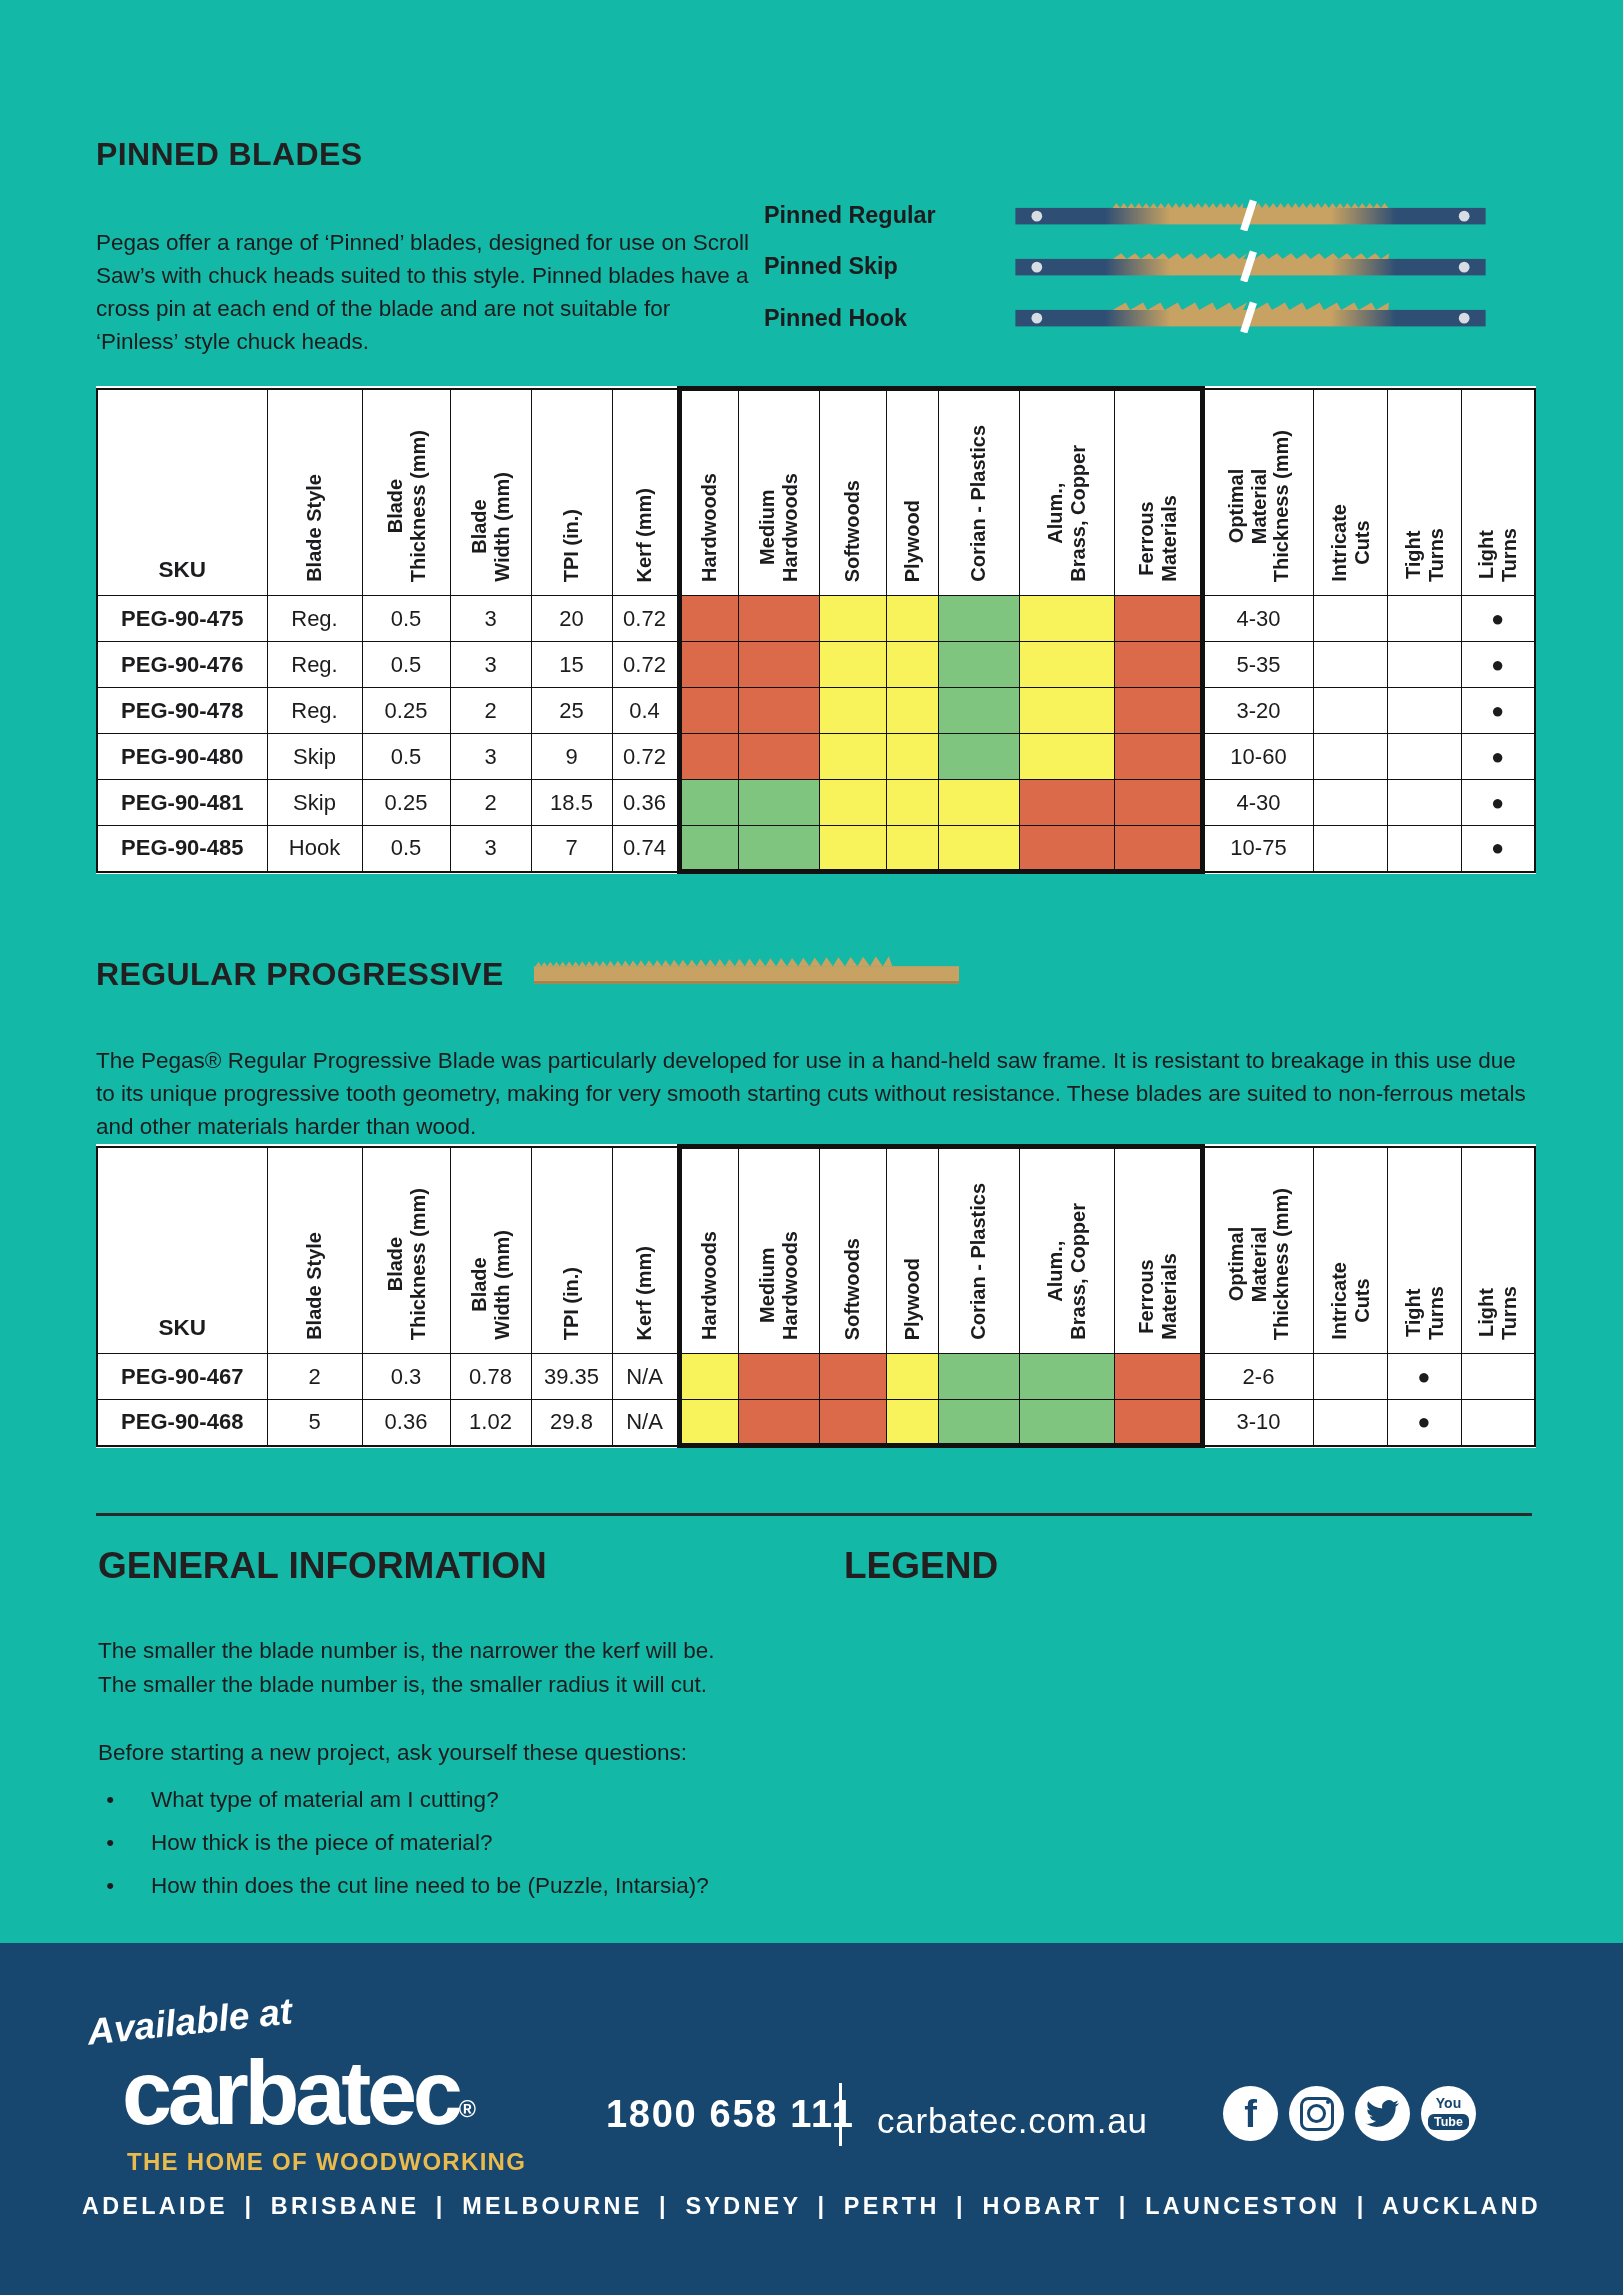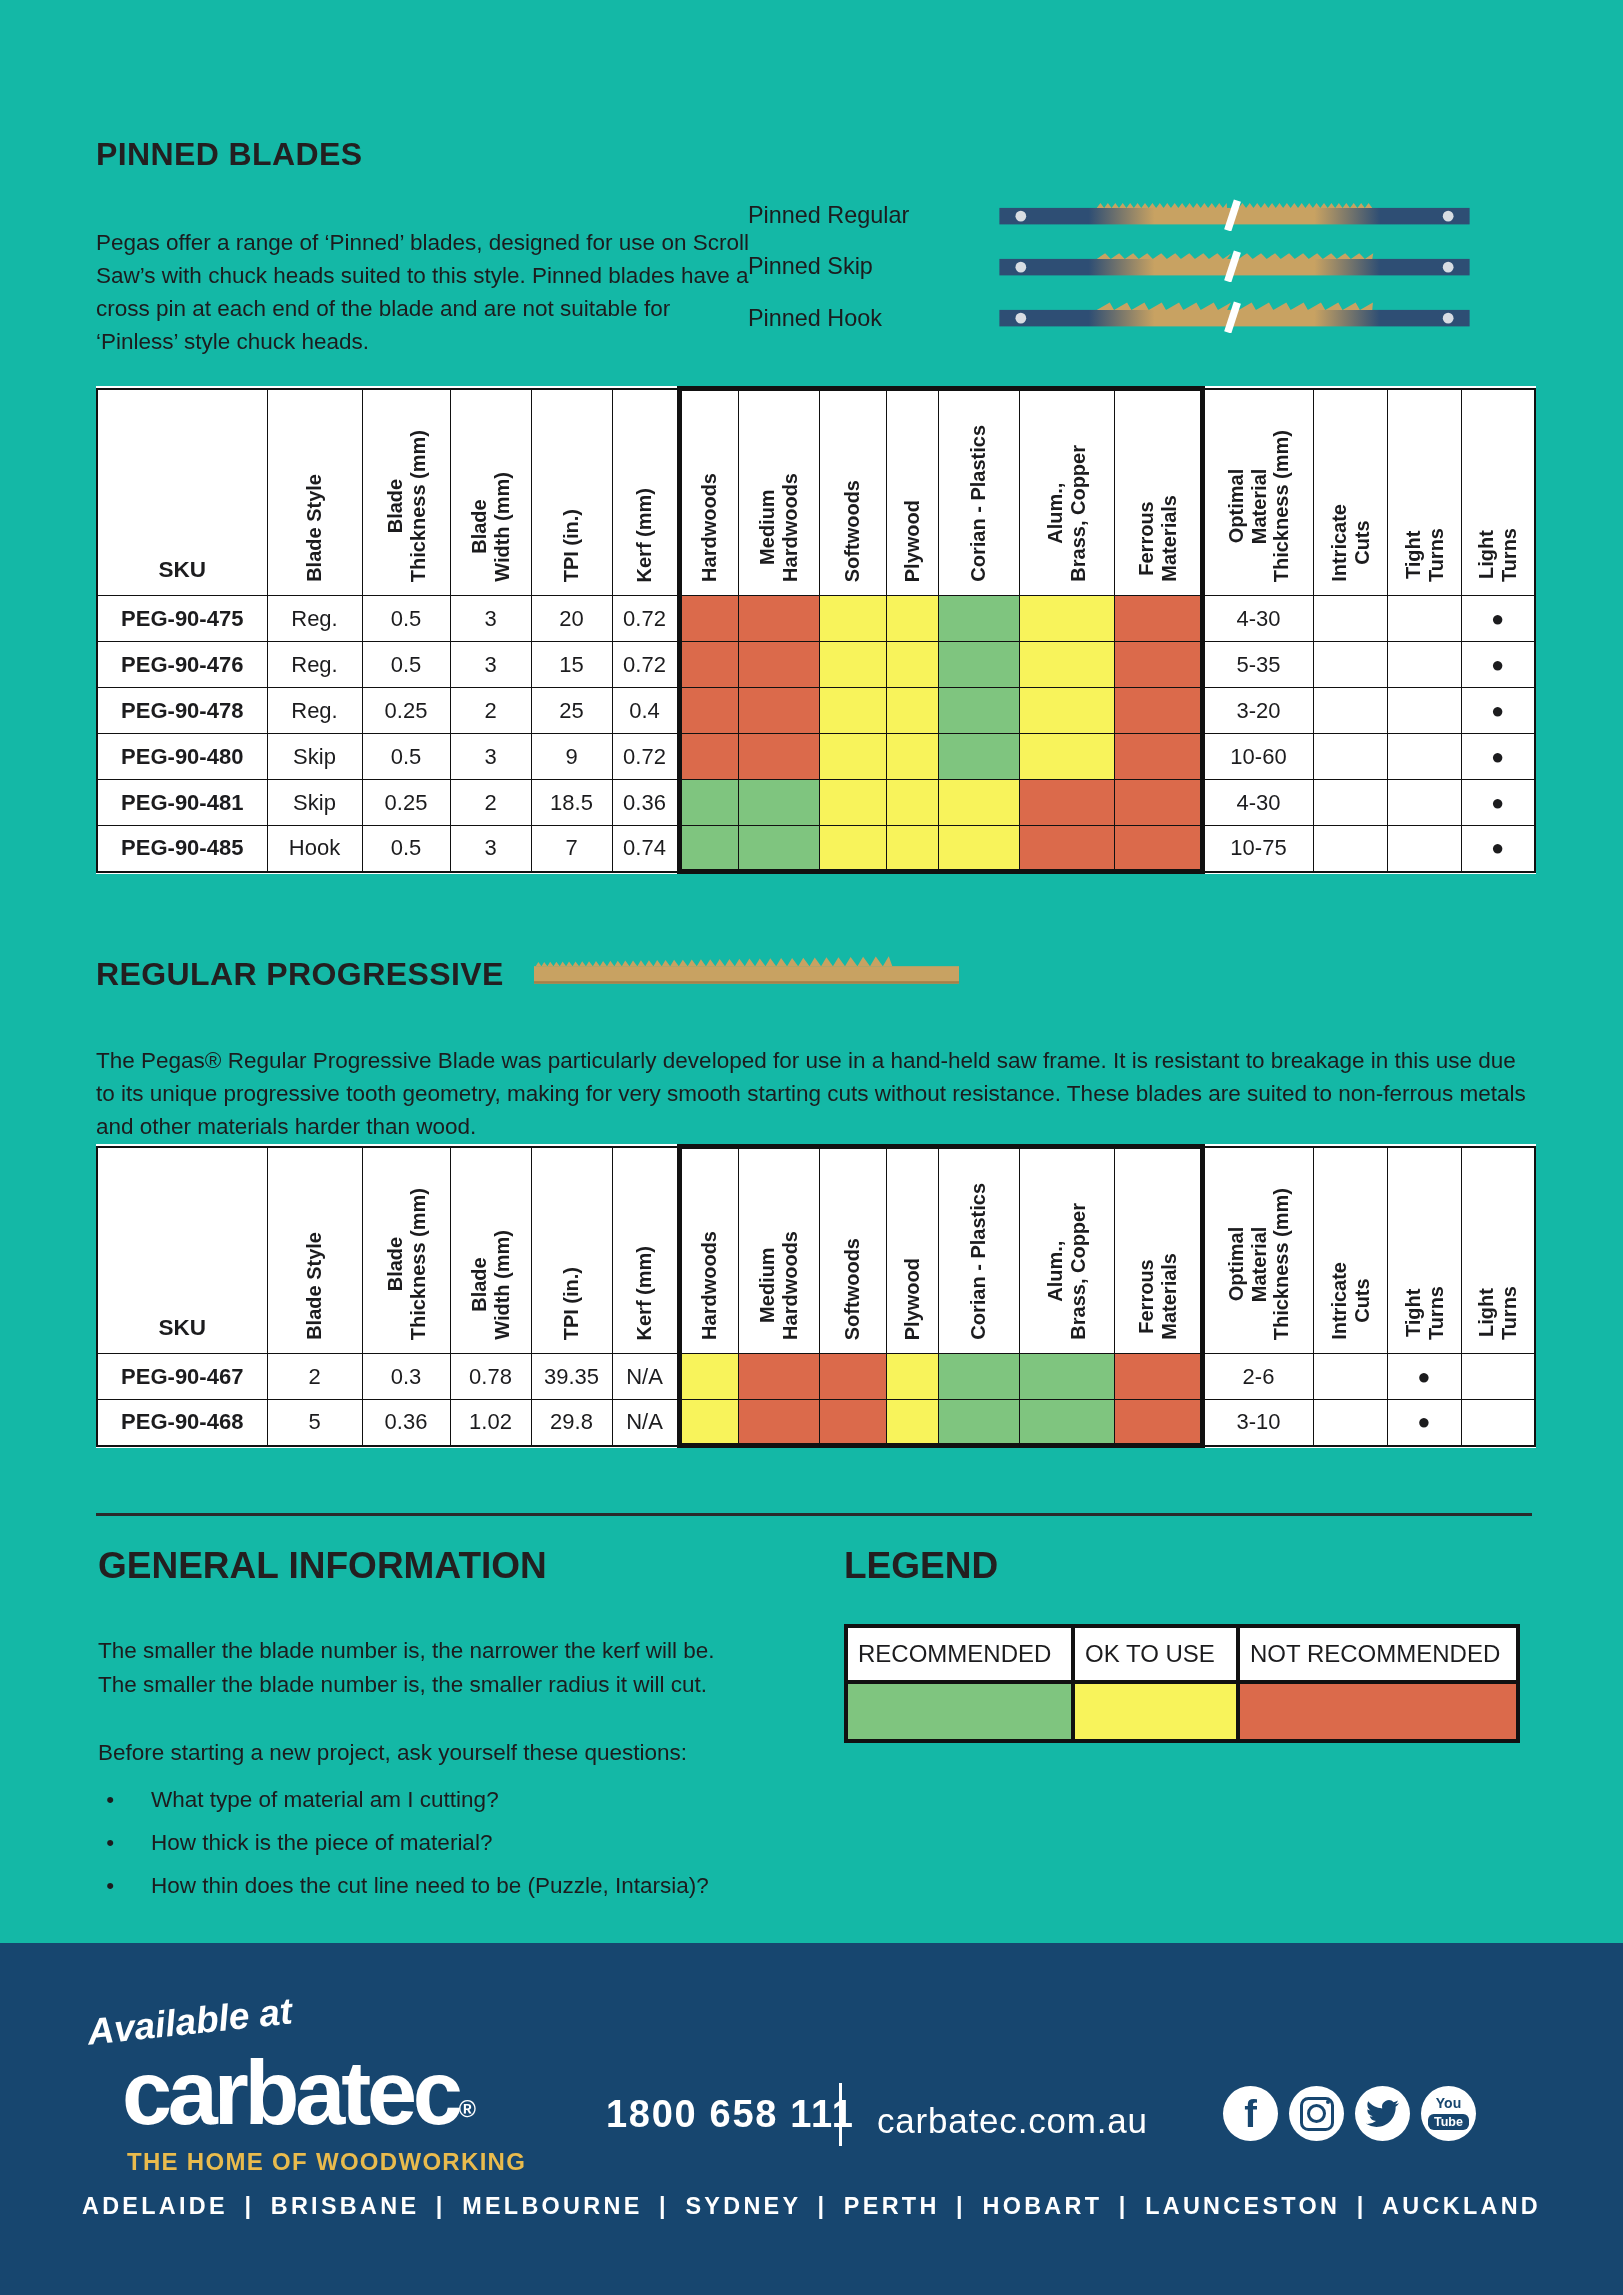--- a/index.html
+++ b/index.html
@@ -4,21 +4,21 @@
 <style>
   html,body{margin:0;padding:0;background:#e8e8e8;}
   .page{position:relative;width:1623px;height:2295px;background:#14b8a6;overflow:hidden;
         font-family:"Liberation Sans",sans-serif;color:#1c1c1e;}
 
   .h1{position:absolute;font-size:32px;font-weight:bold;letter-spacing:0.4px;color:#231f20;}
 
   
   #pinned-title{left:96px;top:136px;}
   #pinned-desc{position:absolute;left:96px;top:203px;width:659px;font-size:22.5px;line-height:33px;}
-  #blade-rows{position:absolute;left:748px;top:199px;}
+  #blade-rows{position:absolute;left:764px;top:199px;font-weight:bold;}
   .blade-row{display:flex;align-items:center;height:33px;margin-bottom:18.4px;}
   .blade-row .lbl{width:249px;font-size:23.4px;}
 
   
   table.spec{position:absolute;left:96px;border-collapse:collapse;table-layout:fixed;background:#fff;border:2.5px solid #111;}
   #table1{top:386px;}
   #table2{top:1144px;}
   .spec th,.spec td{border:1.7px solid #111;padding:0;}
   .spec thead tr{height:207px;}
   .spec tbody tr{height:46px;}
@@ -449,39 +449,20 @@
     <ul>
 
     <li>What type of material am I cutting?</li>
         <li>How thick is the piece of material?</li>
         <li>How thin does the cut line need to be (Puzzle, Intarsia)?</li>
       </ul>
   </div>
 
   <div id="legend">
     <h2 class="h2">LEGEND</h2>
-    <table>
-      <colgroup>
-          <col style="width:227px">
-          <col style="width:165px">
-          <col style="width:280px">
-        </colgroup>
-      <tbody>
-          <tr>
-        <th>RECOMMENDED</th>
-        <th>OK TO USE</th>
-        <th>NOT RECOMMENDED</th>
-      </tr>
-      <tr>
-        <td data-rating="rec"></td>
-        <td data-rating="ok"></td>
-        <td data-rating="nr"></td>
-      </tr>
-    </tbody>
-      </table>
   </div>
 
   <div id="footer">
     <div class="available">Available at</div>
     <div class="brand"><span>carbatec</span><span class="reg">®</span></div>
     <div class="tagline">THE HOME OF WOODWORKING</div>
     <div class="phone">1800 658 111</div>
     <div class="vbar"></div>
     <div class="site">carbatec.com.au</div>
     <div class="social">

